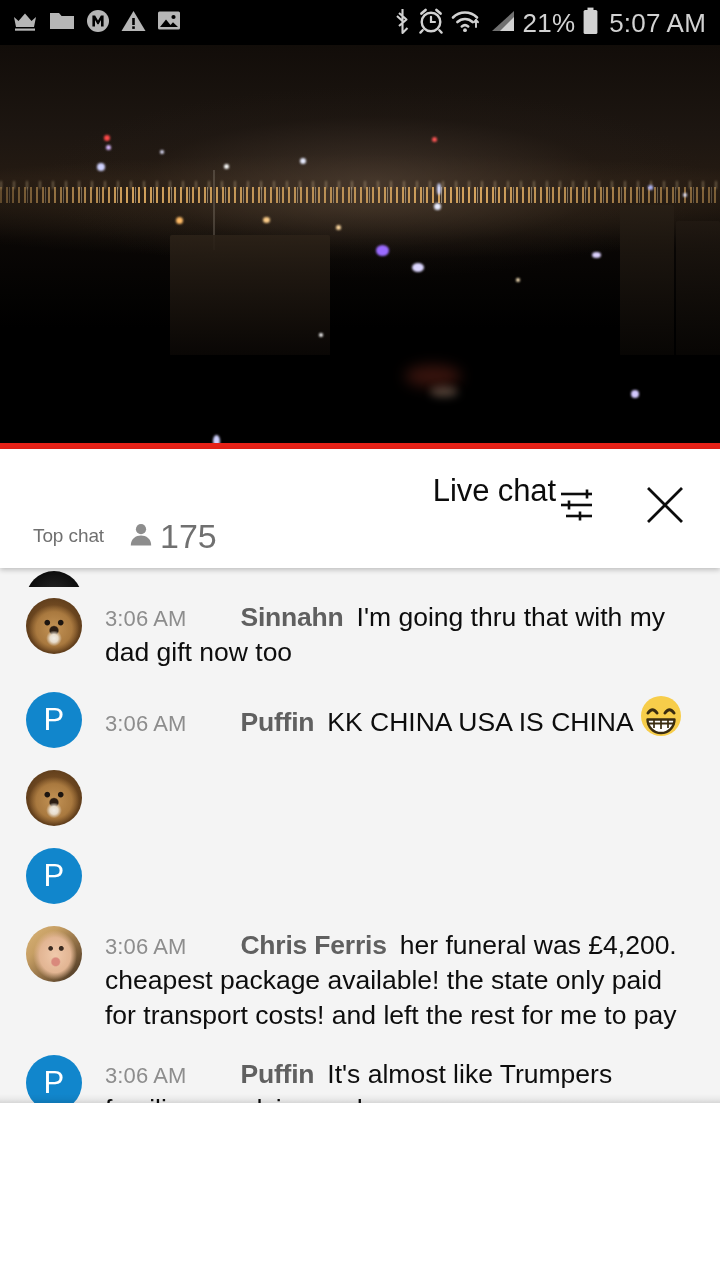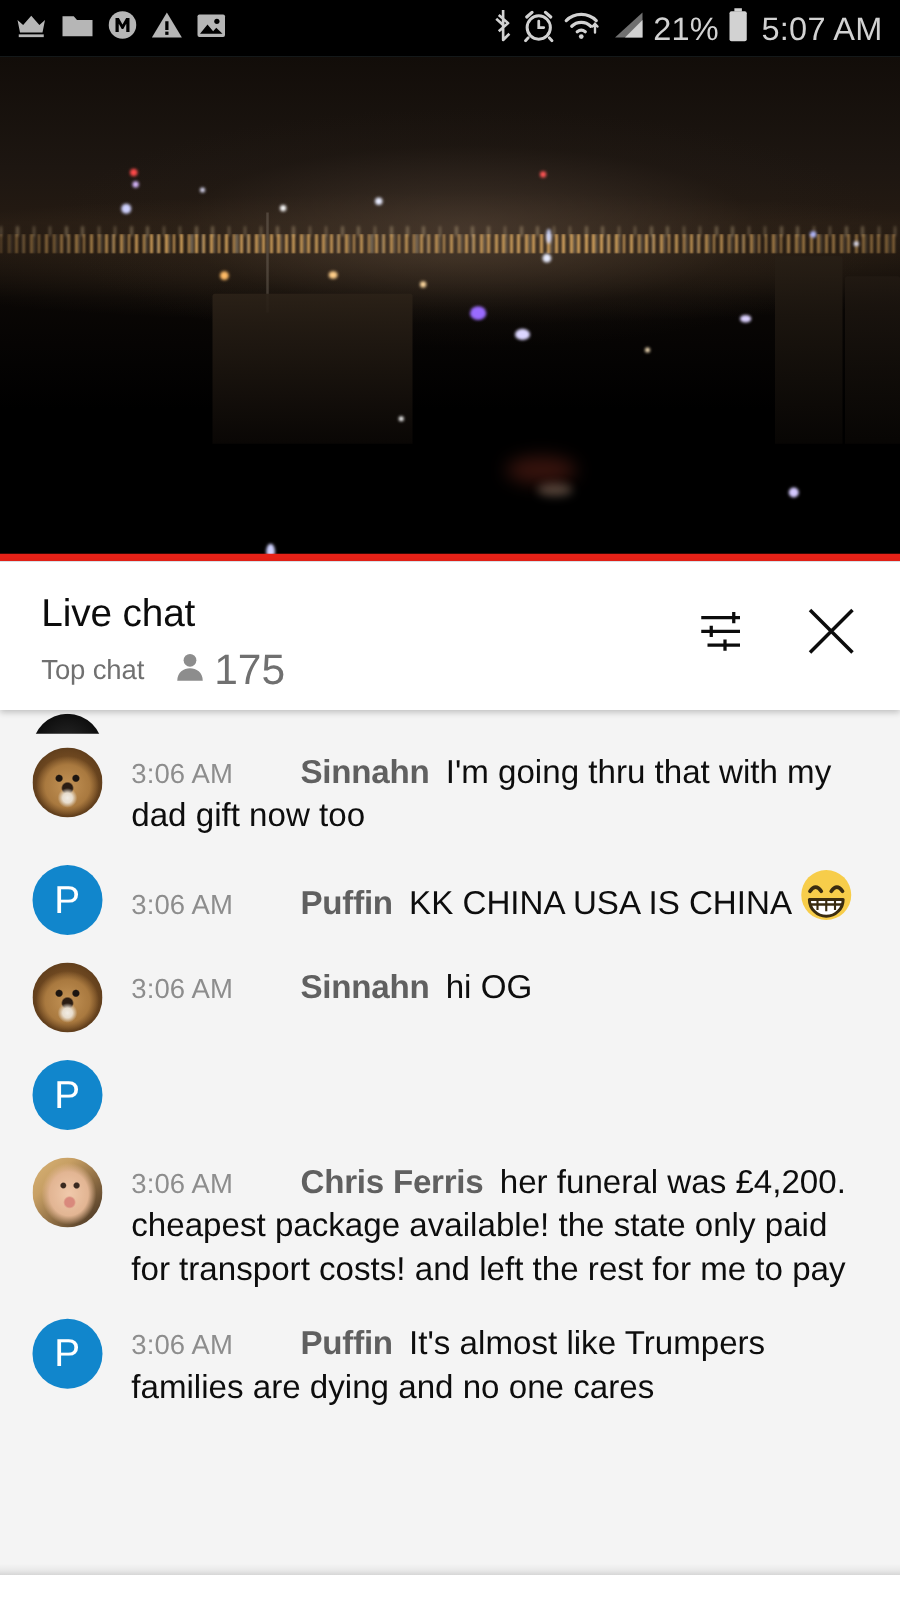--- a/index.html
+++ b/index.html
@@ -9,24 +9,24 @@
     height: 1280px;
     overflow: hidden;
     background: #ffffff;
     font-family: "Liberation Sans", sans-serif;
     -webkit-font-smoothing: antialiased;
   }
 
   #app {
     position: relative;
     width: 720px;
-    height: 1260px;
+    height: 1103px;
     display: flex;
     flex-direction: column;
-    background: #7dd3fc;
+    background: #000000;
   }
 
   
   .status-bar {
     height: 45px;
     background: #000000;
     display: flex;
     align-items: center;
     padding: 0 14px 0 12px;
     flex: 0 0 45px;
@@ -139,28 +139,29 @@
     align-items: flex-start;
     z-index: 5;
     box-shadow: 0 2px 5px rgba(0,0,0,0.22);
   }
   .header-titles { flex: 1 1 auto; min-width: 0; }
   .chat-title {
     font-size: 31px;
     color: #0c0c0c;
     line-height: 1.05;
     letter-spacing: -0.1px;
+    text-align: right;
   }
   .chat-subrow {
     margin-top: 9px;
     display: flex;
     align-items: center;
   }
   .chat-subtitle {
-    font-size: 22px;
+    font-size: 19px;
     color: #707070;
     letter-spacing: -0.1px;
   }
   .viewer-box {
     display: flex;
     align-items: center;
     margin-left: 25px;
     gap: 7px;
   }
   .viewer-count {
@@ -507,23 +508,20 @@
             <path d="M8.5 25.5 H35.5 A13.5 13.5 0 0 1 8.5 25.5 Z" fill="#ffffff" stroke="#3a2c10" stroke-width="2.4" stroke-linejoin="round"></path>
             <path d="M8.5 29.5 H35.5" stroke="#3a2c10" stroke-width="2"></path>
             <path d="M15 25.7 V34 M22 25.7 V35 M29 25.7 V34" stroke="#3a2c10" stroke-width="1.7"></path>
           </svg>
         </span>
       </div>
     </div>
 
     <div class="msg">
       <div class="avatar avatar-lion"></div>
-      <div class="msg-body">
-        <span class="msg-time">3:06 AM</span><span class="msg-author">Sinnahn</span><span class="msg-text">hi OG</span>
-      </div>
     </div>
 
 
     <div class="msg">
       <div class="avatar" style="background:#1186cc;">
         <div class="avatar-initial">P</div>
       </div>
     </div>
 
     <div class="msg">

